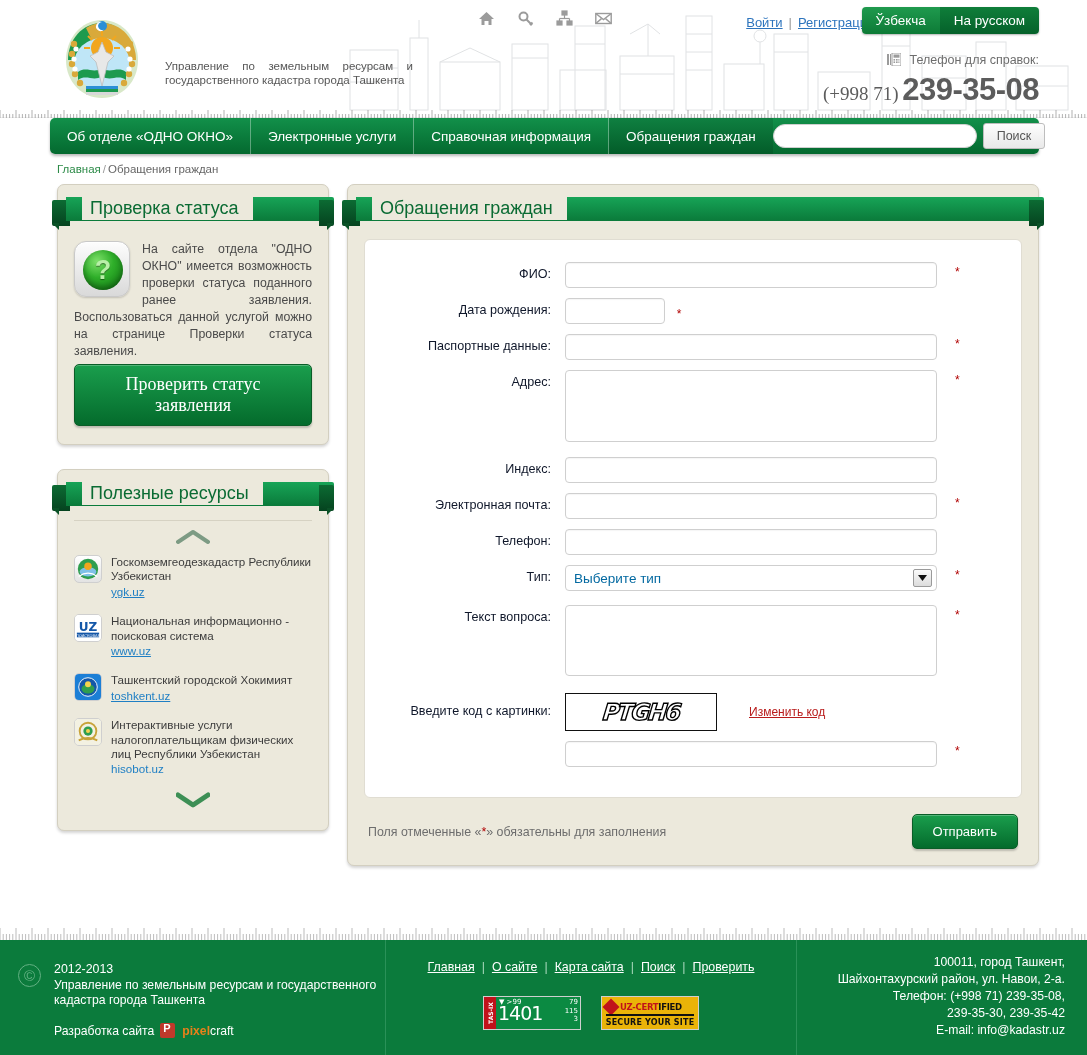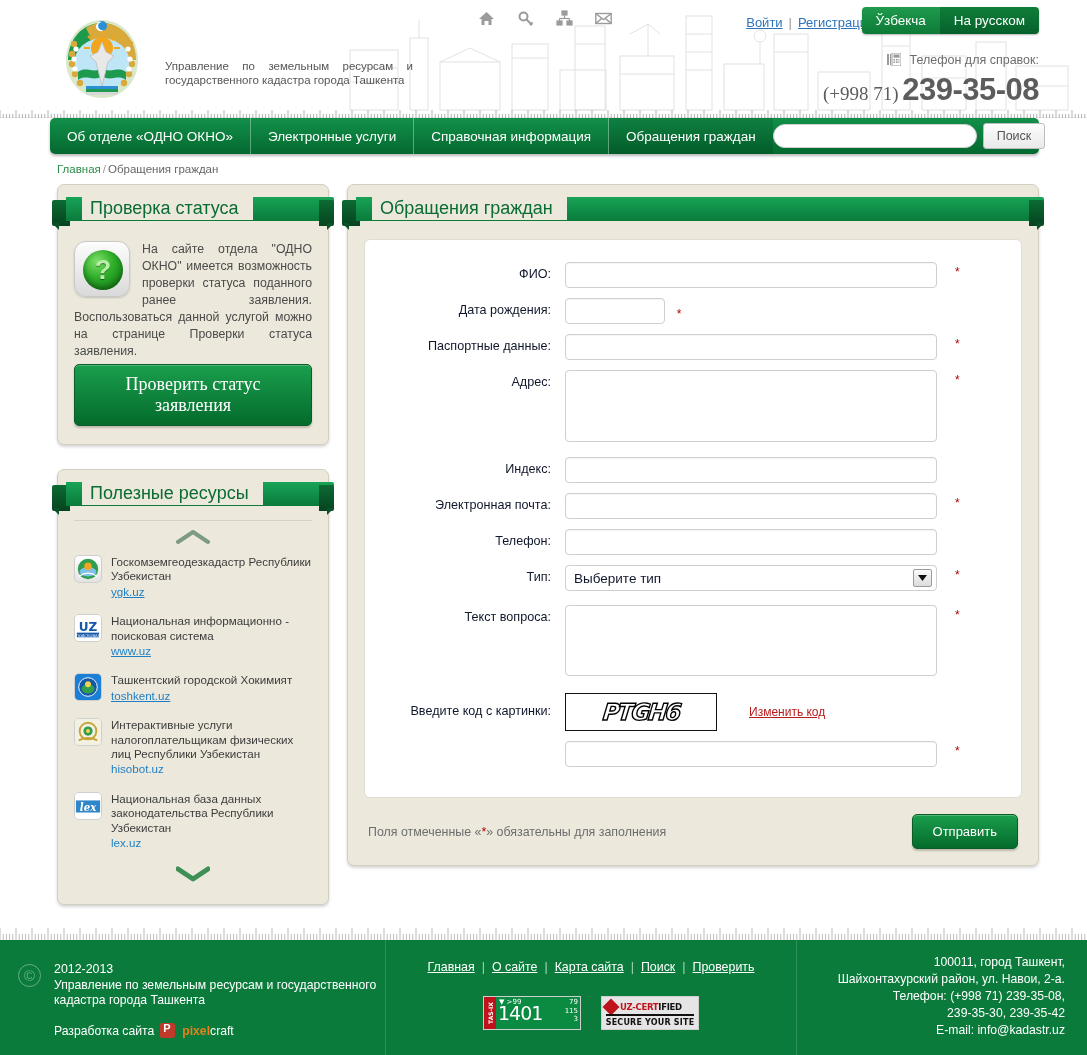--- a/index.html
+++ b/index.html
@@ -225,21 +225,21 @@
   .ta {
     border:1px solid #cfcfcf; border-radius:4px; background:#fff;
     width:372px; padding:5px 8px; font-size:12.5px; outline:none; resize:none;
     font-family:"Liberation Sans", sans-serif;
   }
   .ta.addr { height:72px; }
   .ta.q { height:71px; }
   .sel {
     border:1px solid #cfcfcf; border-radius:4px; background:#fff;
     height:26px; width:372px; padding:0 8px; font-size:13.5px;
-    display:flex; align-items:center; position:relative; color:#0f172a;
+    display:flex; align-items:center; position:relative; color:#0369a1;
   }
   .sel .arrowbox {
     position:absolute; right:4px; top:3px; width:19px; height:18px;
     border:1px solid #9a9a9a; border-radius:2px;
     background:linear-gradient(#fbfbfb,#dcdcdc);
     display:flex; align-items:center; justify-content:center;
   }
   .star { color:#b00000; font-size:12px; margin-left:8px; position:relative; top:3px; }
   .star.blk { position:absolute; left:382px; top:3px; }
   .captcha {
@@ -299,21 +299,21 @@
   .tasix .lbl {
     width:12px; background:#c0121a; color:#fff; font-size:6px; font-weight:bold;
     writing-mode:vertical-rl; transform:rotate(180deg);
     display:flex; align-items:center; justify-content:center; letter-spacing:0px;
   }
   .tasix .mid { flex:1; position:relative; }
   .tasix .top { font-size:7px; position:absolute; left:3px; top:1px; }
   .tasix .num { position:absolute; left:2px; top:7px; font-size:19px; line-height:19px; letter-spacing:-1px;}
   .tasix .right { position:absolute; right:2px; top:1px; font-size:7px; line-height:8.5px; text-align:right;}
   .uzcert {
-    width:98px; height:34px; background:#e5e5e5; border:1px solid #cfcfcf;
+    width:98px; height:34px; background:#eab308; border:1px solid #cfcfcf;
     position:relative; overflow:hidden;padding-left:24px;
   }
   .uzcert .r1 { position:absolute; left:3px; top:3px; right:3px; height:13px;
     display:flex; align-items:center; }
   .uzcert .dia { width:12px; height:12px; background:#c0121a; transform:rotate(45deg); margin-right:3px; flex:0 0 12px;}
   .uzcert .t1 { font-size:8.5px; font-weight:bold; color:#c0121a; font-family:"DejaVu Sans", sans-serif; letter-spacing:-0.3px;}
   .uzcert .t1 b { color:#111; }
   .uzcert .bar { position:absolute; left:4px; right:4px; top:17px; height:2px; background:#111; }
   .uzcert .t2 { position:absolute; left:0; right:0; top:21px; text-align:center;
     font-size:8px; font-weight:bold; color:#111; font-family:"DejaVu Sans", sans-serif; letter-spacing:0.2px;}
@@ -926,33 +926,20 @@
                 <circle cx="14" cy="13" r="2.2" fill="#f2d24e"></circle>
                 <path d="M4 23 q10 -5 20 0" fill="none" stroke="#c8a33a" stroke-width="2"></path>
               </svg>
           </div>
           <div class="res-txt">
             <span>Интерактивные услуги налогоплательщикам физических лиц Республики Узбекистан</span>
             <a href="#" class="nound">hisobot.uz</a>
           </div>
         </div>
 
-        <div class="res-item">
-          <div class="res-ico">
-            <svg viewBox="0 0 28 28" width="26" height="26">
-                <rect width="28" height="28" fill="#fff"></rect>
-                <rect x="1" y="8" width="26" height="13" fill="#2f86c9"></rect>
-                <text x="14" y="19" font-size="11" font-style="italic" font-weight="bold" fill="#fff" text-anchor="middle" font-family="DejaVu Serif">lex</text>
-              </svg>
-          </div>
-          <div class="res-txt">
-            <span>Национальная база данных законодательства Республики Узбекистан</span>
-            <a href="#" class="nound">lex.uz</a>
-          </div>
-        </div>
 
         <svg class="chev chev-dn" viewBox="0 0 34 16">
           <path d="M2 3 L17 13 L32 3" fill="none" stroke="#3d8f55" stroke-width="5" stroke-linecap="round" stroke-linejoin="round"></path>
         </svg>
       </div>
     </div>
 
   </div>
 
   <div class="mainarea">

